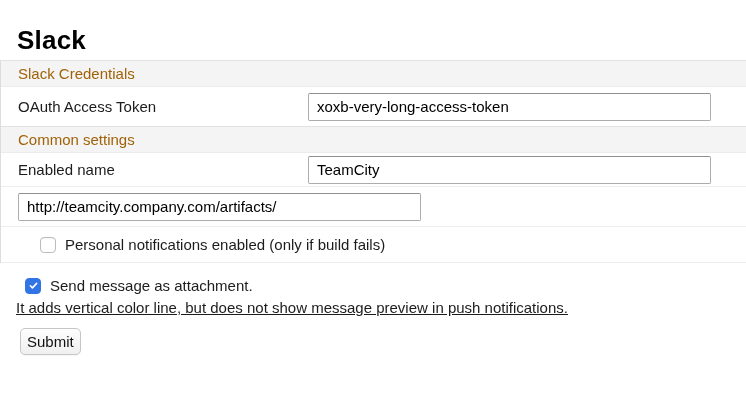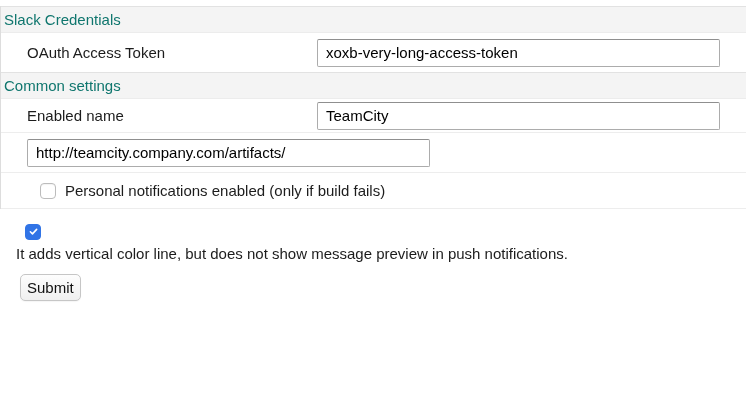--- a/index.html
+++ b/index.html
@@ -49,26 +49,26 @@
   
   .settings-table { margin-top: 6px; border-left: 1px solid #dddddd; }
 
   .section-bar {
     height: 27px;
     background: #f4f4f4;
     border-top: 1px solid #e2e2e2;
     border-bottom: 1px solid #ececec;
     display: flex;
     align-items: center;
-    padding-left: 3px;
+    padding-left: 17px;
     font-size: 15px;
-    color: #0f766e;
+    color: #a16207;
   }
 
-  .field-row { display: flex; align-items: center; padding-left: 26px; }
+  .field-row { display: flex; align-items: center; padding-left: 17px; }
   .row-oauth { height: 39px; }
   .row-sender { height: 34px; border-bottom: 1px solid #ededed; }
   .row-artifacts { height: 40px; border-bottom: 1px solid #ededed; }
   .row-personal {
     height: 36px;
     border-bottom: 1px solid #ededed;
     padding-left: 39px;
   }
 
   .field-label { width: 290px; font-size: 15px; color: #1c1c1c; }
@@ -87,20 +87,21 @@
     outline: none;
   }
 
   
   .send-row { margin: 14px 0 0 25px; height: 17px; }
   .attachment-description {
     margin: 5px 0 0 16px;
     font-size: 15px;
     line-height: 18px;
     color: #1c1c1c;
+    text-decoration: underline;
   }
 
   .submit-btn {
     margin: 11px 0 0 20px;
     height: 27px;
     padding: 0 6px;
     font-size: 15px;
     font-family: "Liberation Sans", sans-serif;
     color: #111;
     background: linear-gradient(180deg, #fdfdfd, #f0f0f0);
@@ -108,20 +109,21 @@
     border-radius: 5px;
     box-shadow: 0 1px 1px rgba(0,0,0,0.04);
     cursor: pointer;
   }
 </style>
 </head>
 <body>
 
 <div class="page">
 
+  <h1 class="page-title">Slack</h1>
 
 
   <div class="settings-table">
 
     <div class="section-bar">
       <span>Slack Credentials</span>
     </div>
 
     <div class="field-row row-oauth">
       <div class="field-label">OAuth Access Token</div>
@@ -149,19 +151,20 @@
     </div>
 
   </div>
 
   <div class="check-row send-row">
     <span class="checkbox checked">
       <svg class="check-icon" viewBox="0 0 14 14">
         <path d="M3 7.3 L5.7 10 L11 4.3" stroke="#ffffff" stroke-width="2" fill="none" stroke-linecap="round" stroke-linejoin="round"></path>
       </svg>
     </span>
+    <span class="check-label">Send message as attachment.</span>
   </div>
 
   <div class="attachment-description">It adds vertical color line, but does not show message preview in push notifications.</div>
 
   <button class="submit-btn">Submit</button>
 
 </div>
 
 </body></html>

